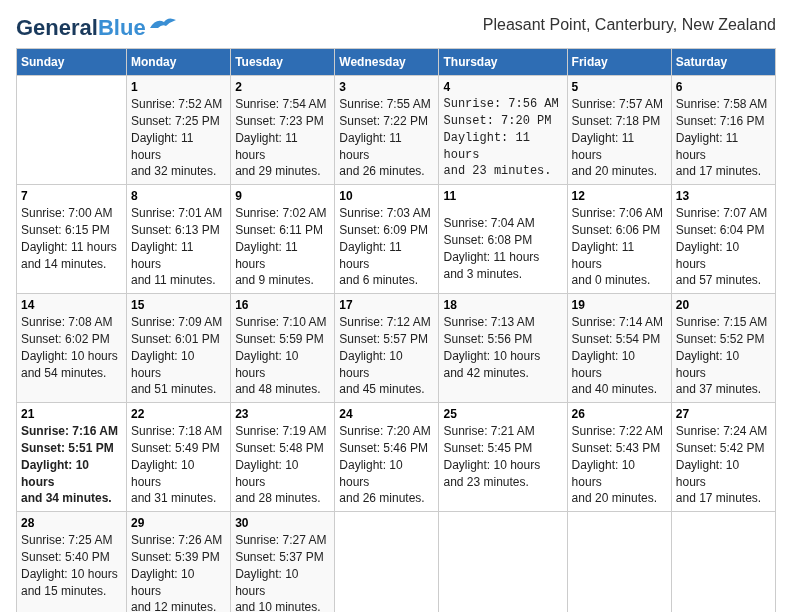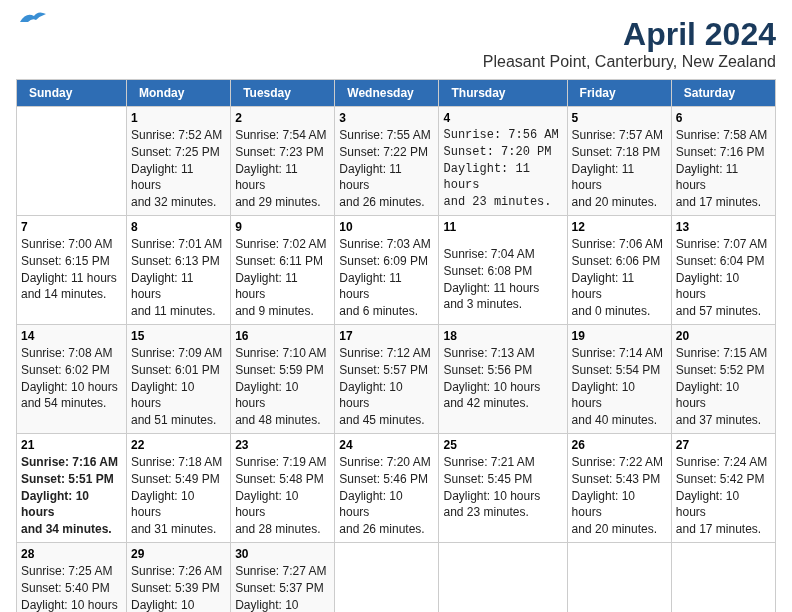--- a/index.html
+++ b/index.html
@@ -34,21 +34,21 @@
       color: #333;
     }
     table {
       width: 100%;
       border-collapse: collapse;
       font-size: 10px;
     }
     thead tr th {
       background-color: #2e6db4;
       color: #fff;
-      padding: 6px 12px;
+      padding: 6px 4px;
       text-align: left;
       font-size: 12px;
       font-weight: bold;
       border: 1px solid #ccc;
     }
     tbody tr td {
       border: 1px solid #ccc;
       vertical-align: top;
       padding: 4px;
       min-width: 100px;
@@ -73,27 +73,29 @@
     .empty-cell {
       background: #fff !important;
     }
   </style>
 </head>
 <body>
 
 <div class="header-area">
   <div class="logo">
     <div style="display:flex; align-items:center;">
+      <div style="font-size:22px; font-weight:bold; color:#1a3a5c; line-height:1.1;">
+        <span style="color:#1a3a5c;">General</span><span style="color:#3a8fd4;">Blue</span>
+      </div>
       <svg width="30" height="20" viewBox="0 0 30 20" style="margin-left:2px; margin-top:-8px;">
         <path d="M2 14 Q8 4 16 8 Q20 2 28 6 Q22 8 18 12 Q14 10 10 14 Z" fill="#3a8fd4"></path>
       </svg>
     </div>
   </div>
   <div class="title-area">
-    <div class="month-title">April 2024</div>
     <div class="location-title">Pleasant Point, Canterbury, New Zealand</div>
   </div>
 </div>
 
 <table>
   <thead>
     <tr>
     <th>Sunday</th>
         <th>Monday</th>
         <th>Tuesday</th>

